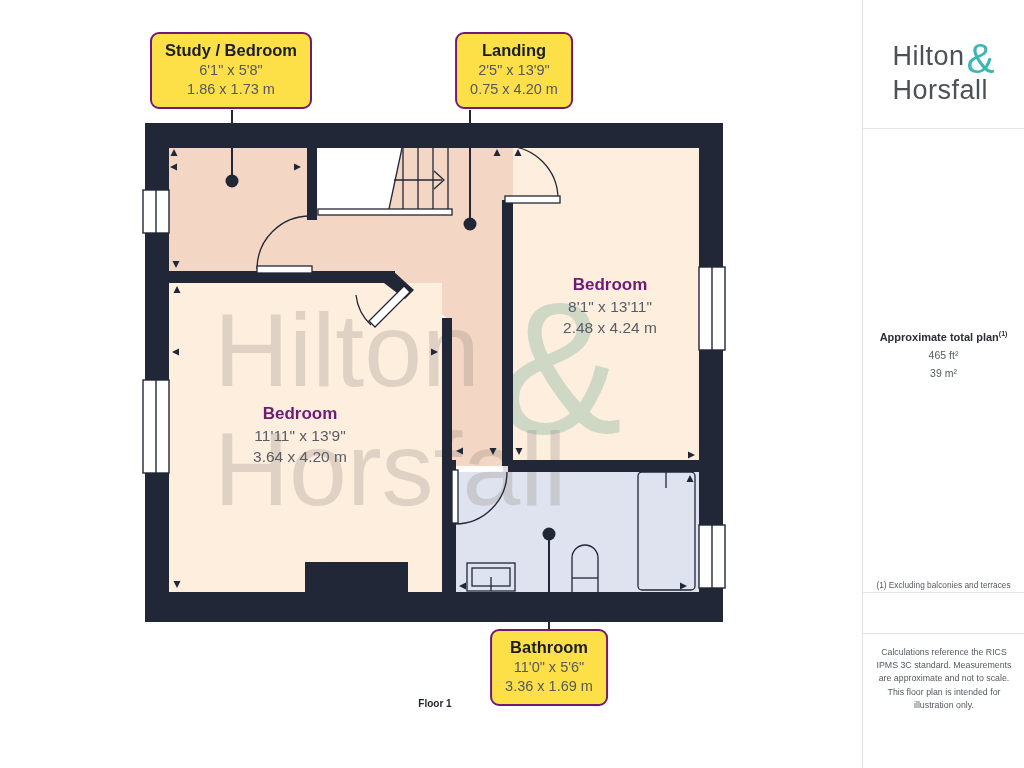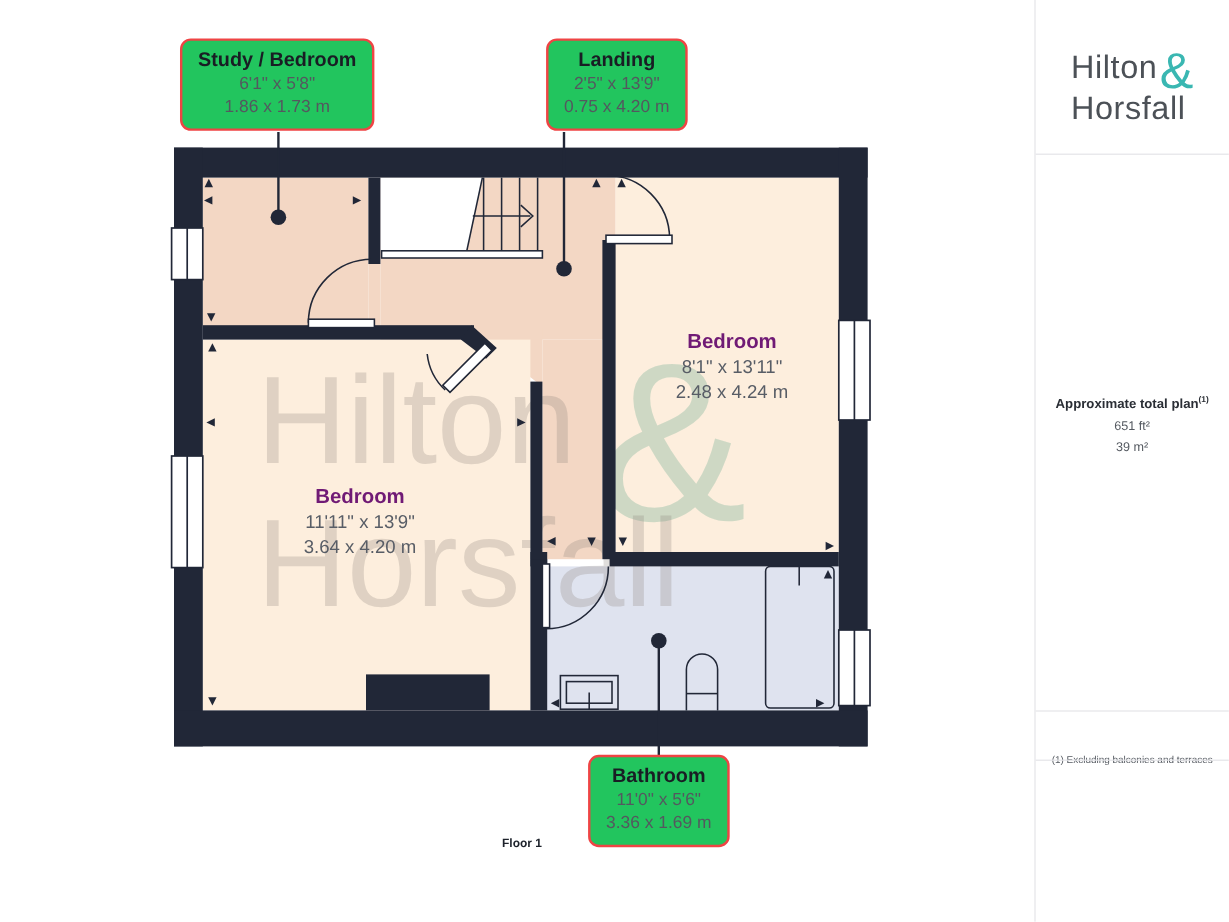--- a/index.html
+++ b/index.html
@@ -5,21 +5,21 @@
   html,body{margin:0;padding:0;}
   body{
     width:1024px;height:768px;position:relative;background:#ffffff;
     font-family:"Liberation Sans",sans-serif;overflow:hidden;
   }
   
   #plan-svg{position:absolute;left:0;top:0;width:1024px;height:768px;}
   
   .callout{
     position:absolute;transform:translateX(-50%);
-    background:#22c55e;border:2px solid #ef4444;border-radius:9px;
+    background:#fde047;border:2px solid #701a75;border-radius:9px;
     padding:6px 13px 8px 13px;text-align:center;white-space:nowrap;z-index:5;
   }
   .callout .cname{font-size:16.5px;font-weight:700;color:#191d24;line-height:1.25;}
   .callout .cdim{font-size:14.5px;color:#54585f;line-height:1.32;}
   
   .room-label{
     position:absolute;transform:translateX(-50%);text-align:center;
     white-space:nowrap;z-index:4;
   }
   .room-label .rname{font-size:17px;font-weight:700;color:#701a75;line-height:1.3;}
@@ -38,21 +38,21 @@
   .logo{position:absolute;left:0;top:44px;width:100%;display:flex;flex-direction:column;align-items:center;}
   .logo-inner{line-height:0.95;}
   .logo-line1{display:flex;align-items:flex-start;}
   .logo-word{font-size:27px;font-weight:500;color:#4c5157;letter-spacing:0.5px;}
   .logo-amp{font-size:42px;font-weight:400;color:#3ab7b2;line-height:0.8;margin-left:2px;position:relative;top:-2px;}
   .area-block{position:absolute;left:0;top:330px;width:100%;text-align:center;}
   .area-title{font-size:11px;font-weight:700;color:#2a2e35;}
   .area-title sup{font-size:7px;}
   .area-val{font-size:10.5px;color:#555a61;margin-top:6px;}
   .footnote{
-    position:absolute;left:0;top:628px;width:100%;text-align:center;
+    position:absolute;left:0;top:580px;width:100%;text-align:center;
     font-size:8.3px;color:#555a61;
   }
   .disclaimer{
     position:absolute;left:10px;top:646px;width:142px;text-align:center;
     font-size:8.8px;line-height:1.5;color:#555a61;
   }
 </style>
 </head>
 <body>
 
@@ -207,23 +207,24 @@
       <div class="logo-word">Horsfall</div>
     </div>
   </div>
 
   <div class="sb-divider" style="top:128px;"></div>
 
   <div class="area-block">
     <div class="area-title">
       <span>Approximate total plan</span><sup>(1)</sup>
     </div>
-    <div class="area-val">651 ft²</div>
+    <div class="area-val">465 ft²</div>
     <div class="area-val">39 m²</div>
   </div>
 
   <div class="sb-divider" style="top:592px;"></div>
 
   <div class="footnote">(1) Excluding balconies and terraces</div>
 
   <div class="sb-divider" style="top:633px;"></div>
 
+  <div class="disclaimer">Calculations reference the RICS IPMS 3C standard. Measurements are approximate and not to scale. This floor plan is intended for illustration only.</div>
 </div>
 
 </body></html>

